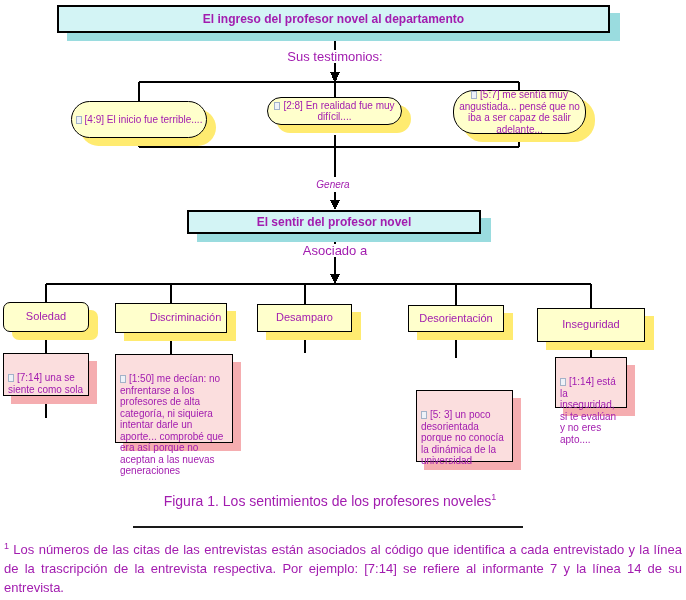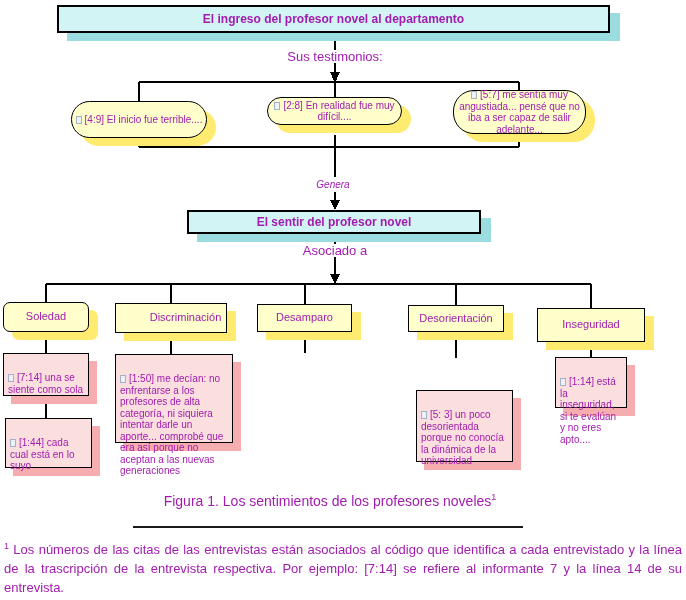--- a/index.html
+++ b/index.html
@@ -110,25 +110,20 @@
   </div>
   <div class="node cat" style="left:537px;top:308px;width:108px;height:34px;">
     <span>Inseguridad</span>
   </div>
 
   <div class="node quote" style="left:3px;top:353px;width:86px;height:43px;">
     <span>
       <span class="qicon"></span><span>[7:14] una se siente como sola</span>
     </span>
   </div>
-  <div class="node quote" style="left:5px;top:418px;width:87px;height:50px;">
-    <span>
-      <span class="qicon"></span><span>[1:44] cada cual está en lo suyo</span>
-    </span>
-  </div>
   <div class="node quote" style="left:115px;top:354px;width:118px;height:89px;">
     <span>
       <span class="qicon"></span><span>[1:50] me decían: no enfrentarse a los profesores de alta categoría, ni siquiera intentar darle un aporte... comprobé que era así porque no aceptan a las nuevas generaciones</span>
     </span>
   </div>
   <div class="node quote" style="left:416px;top:358px;width:97px;height:72px;margin-top:32px;">
     <span>
       <span class="qicon"></span><span>[5: 3]  un poco desorientada porque no conocía la dinámica de la universidad</span>
     </span>
   </div>

